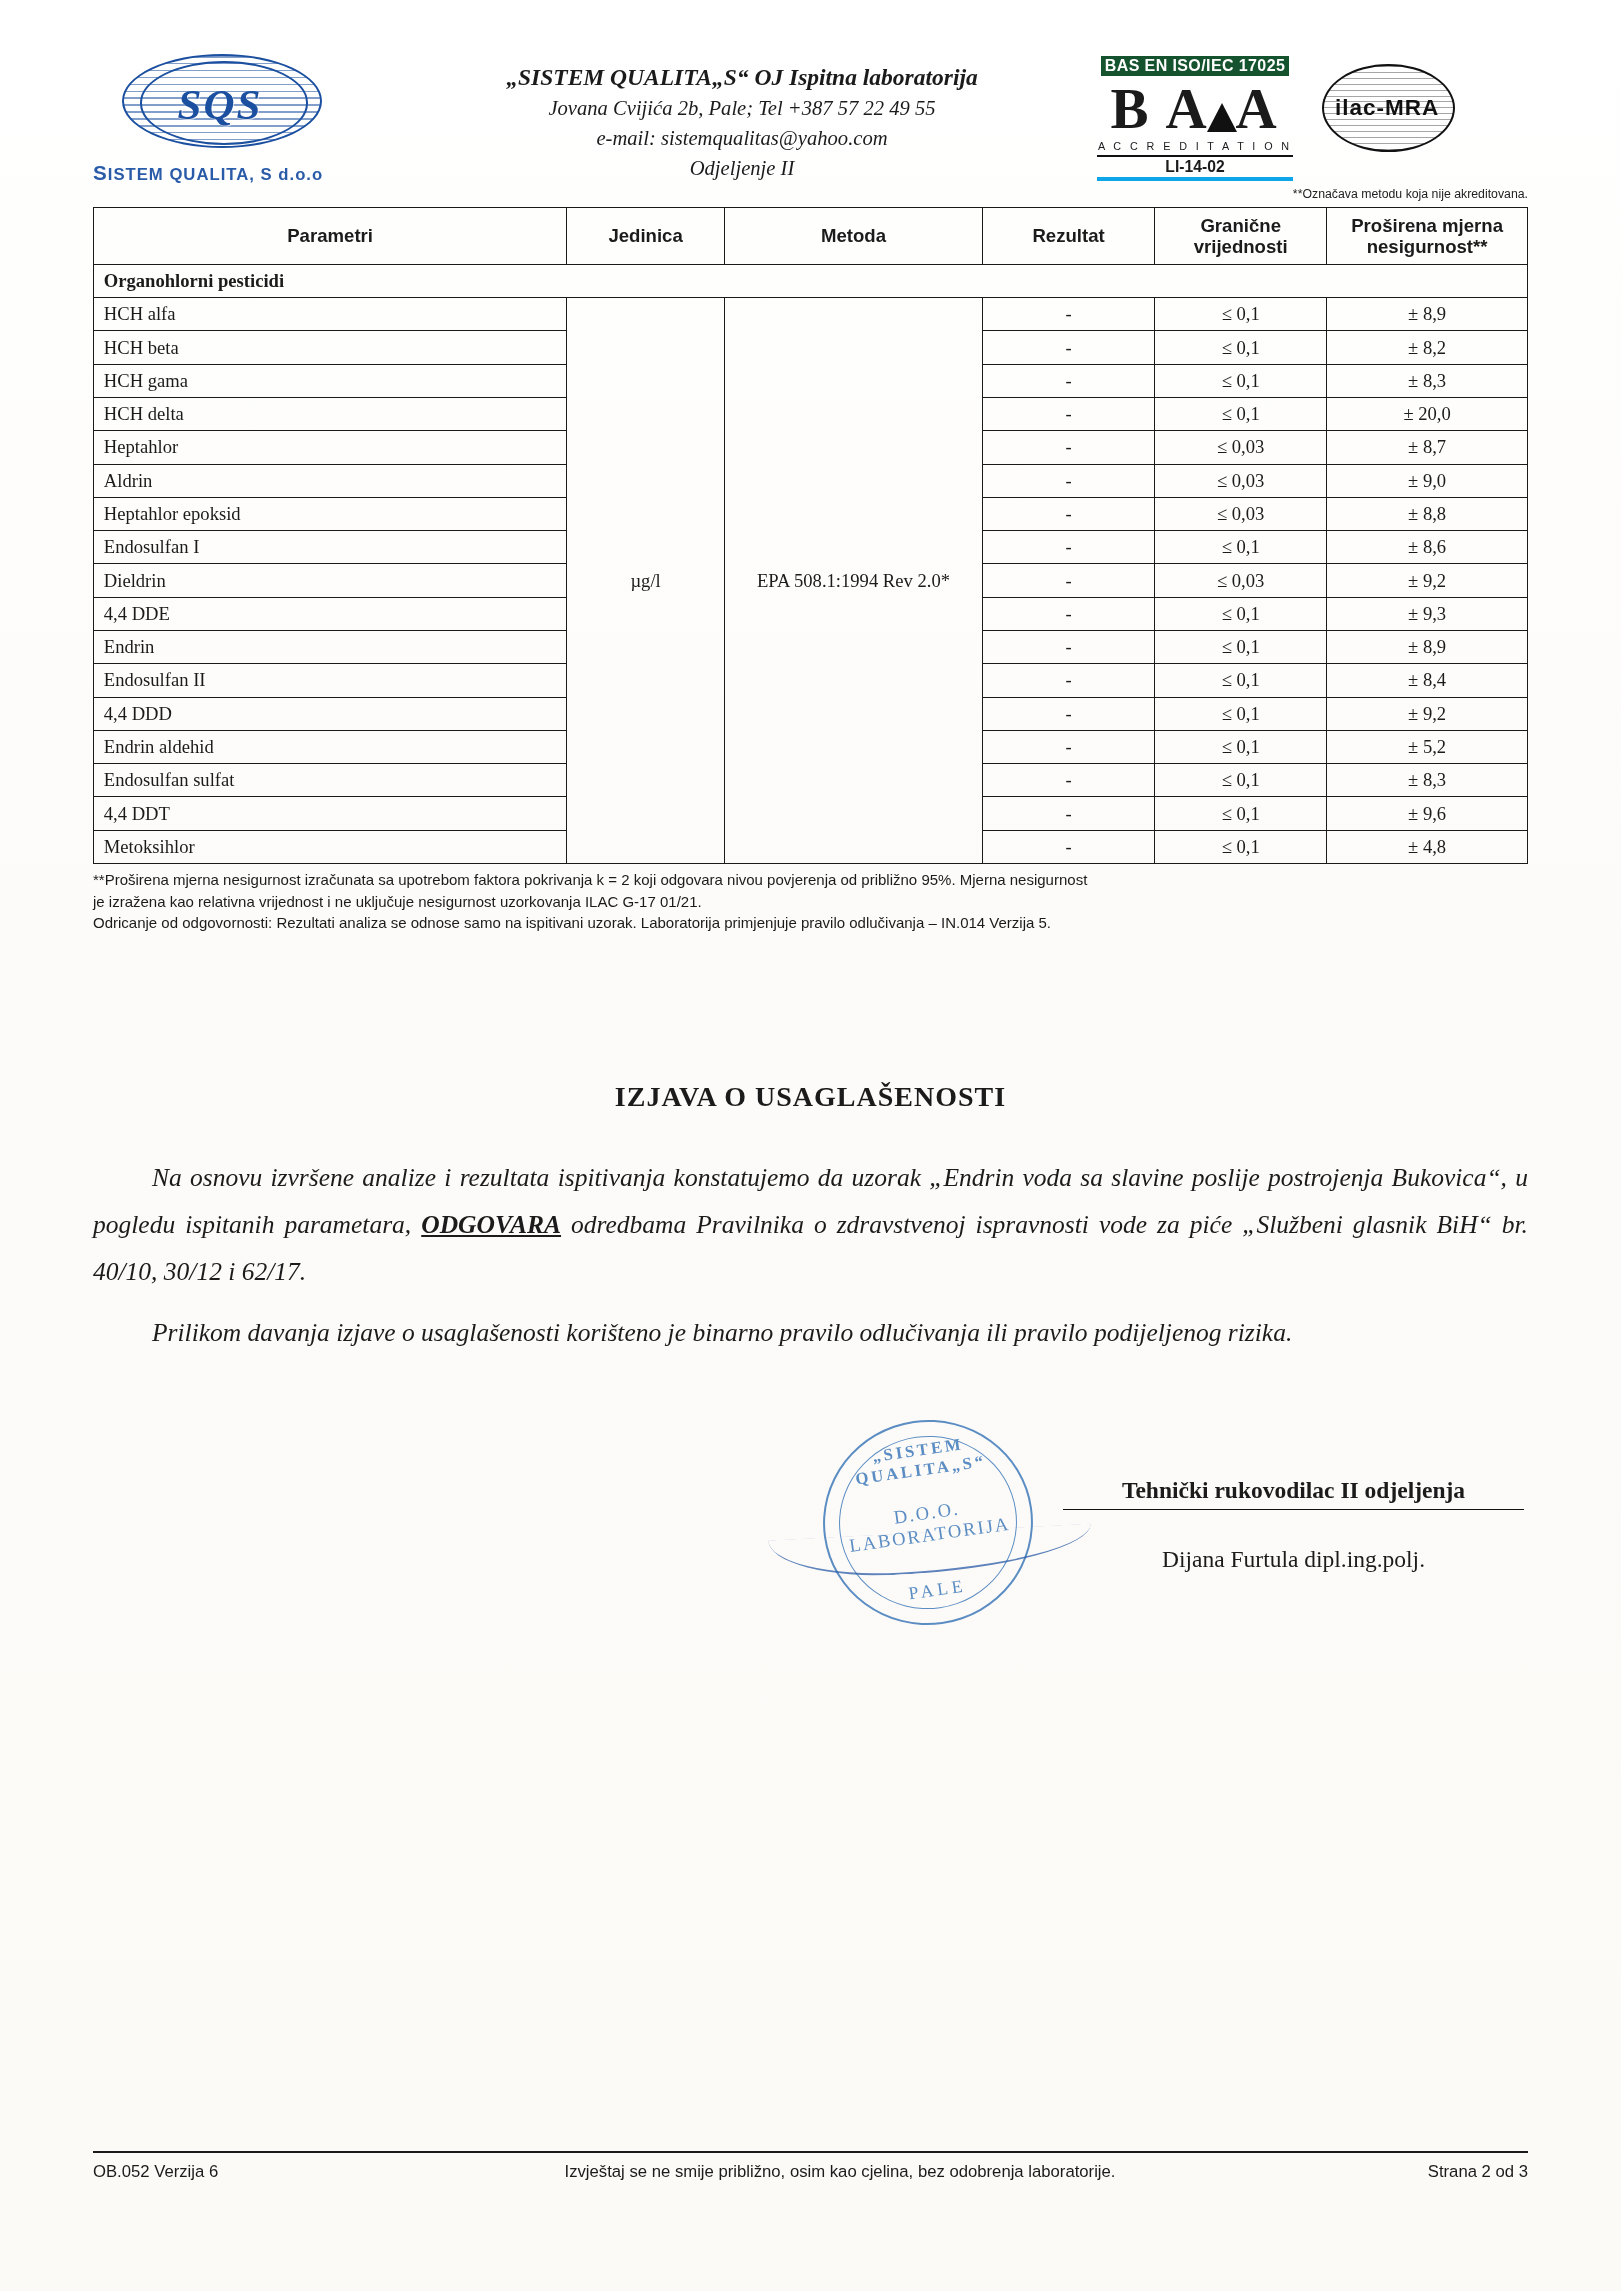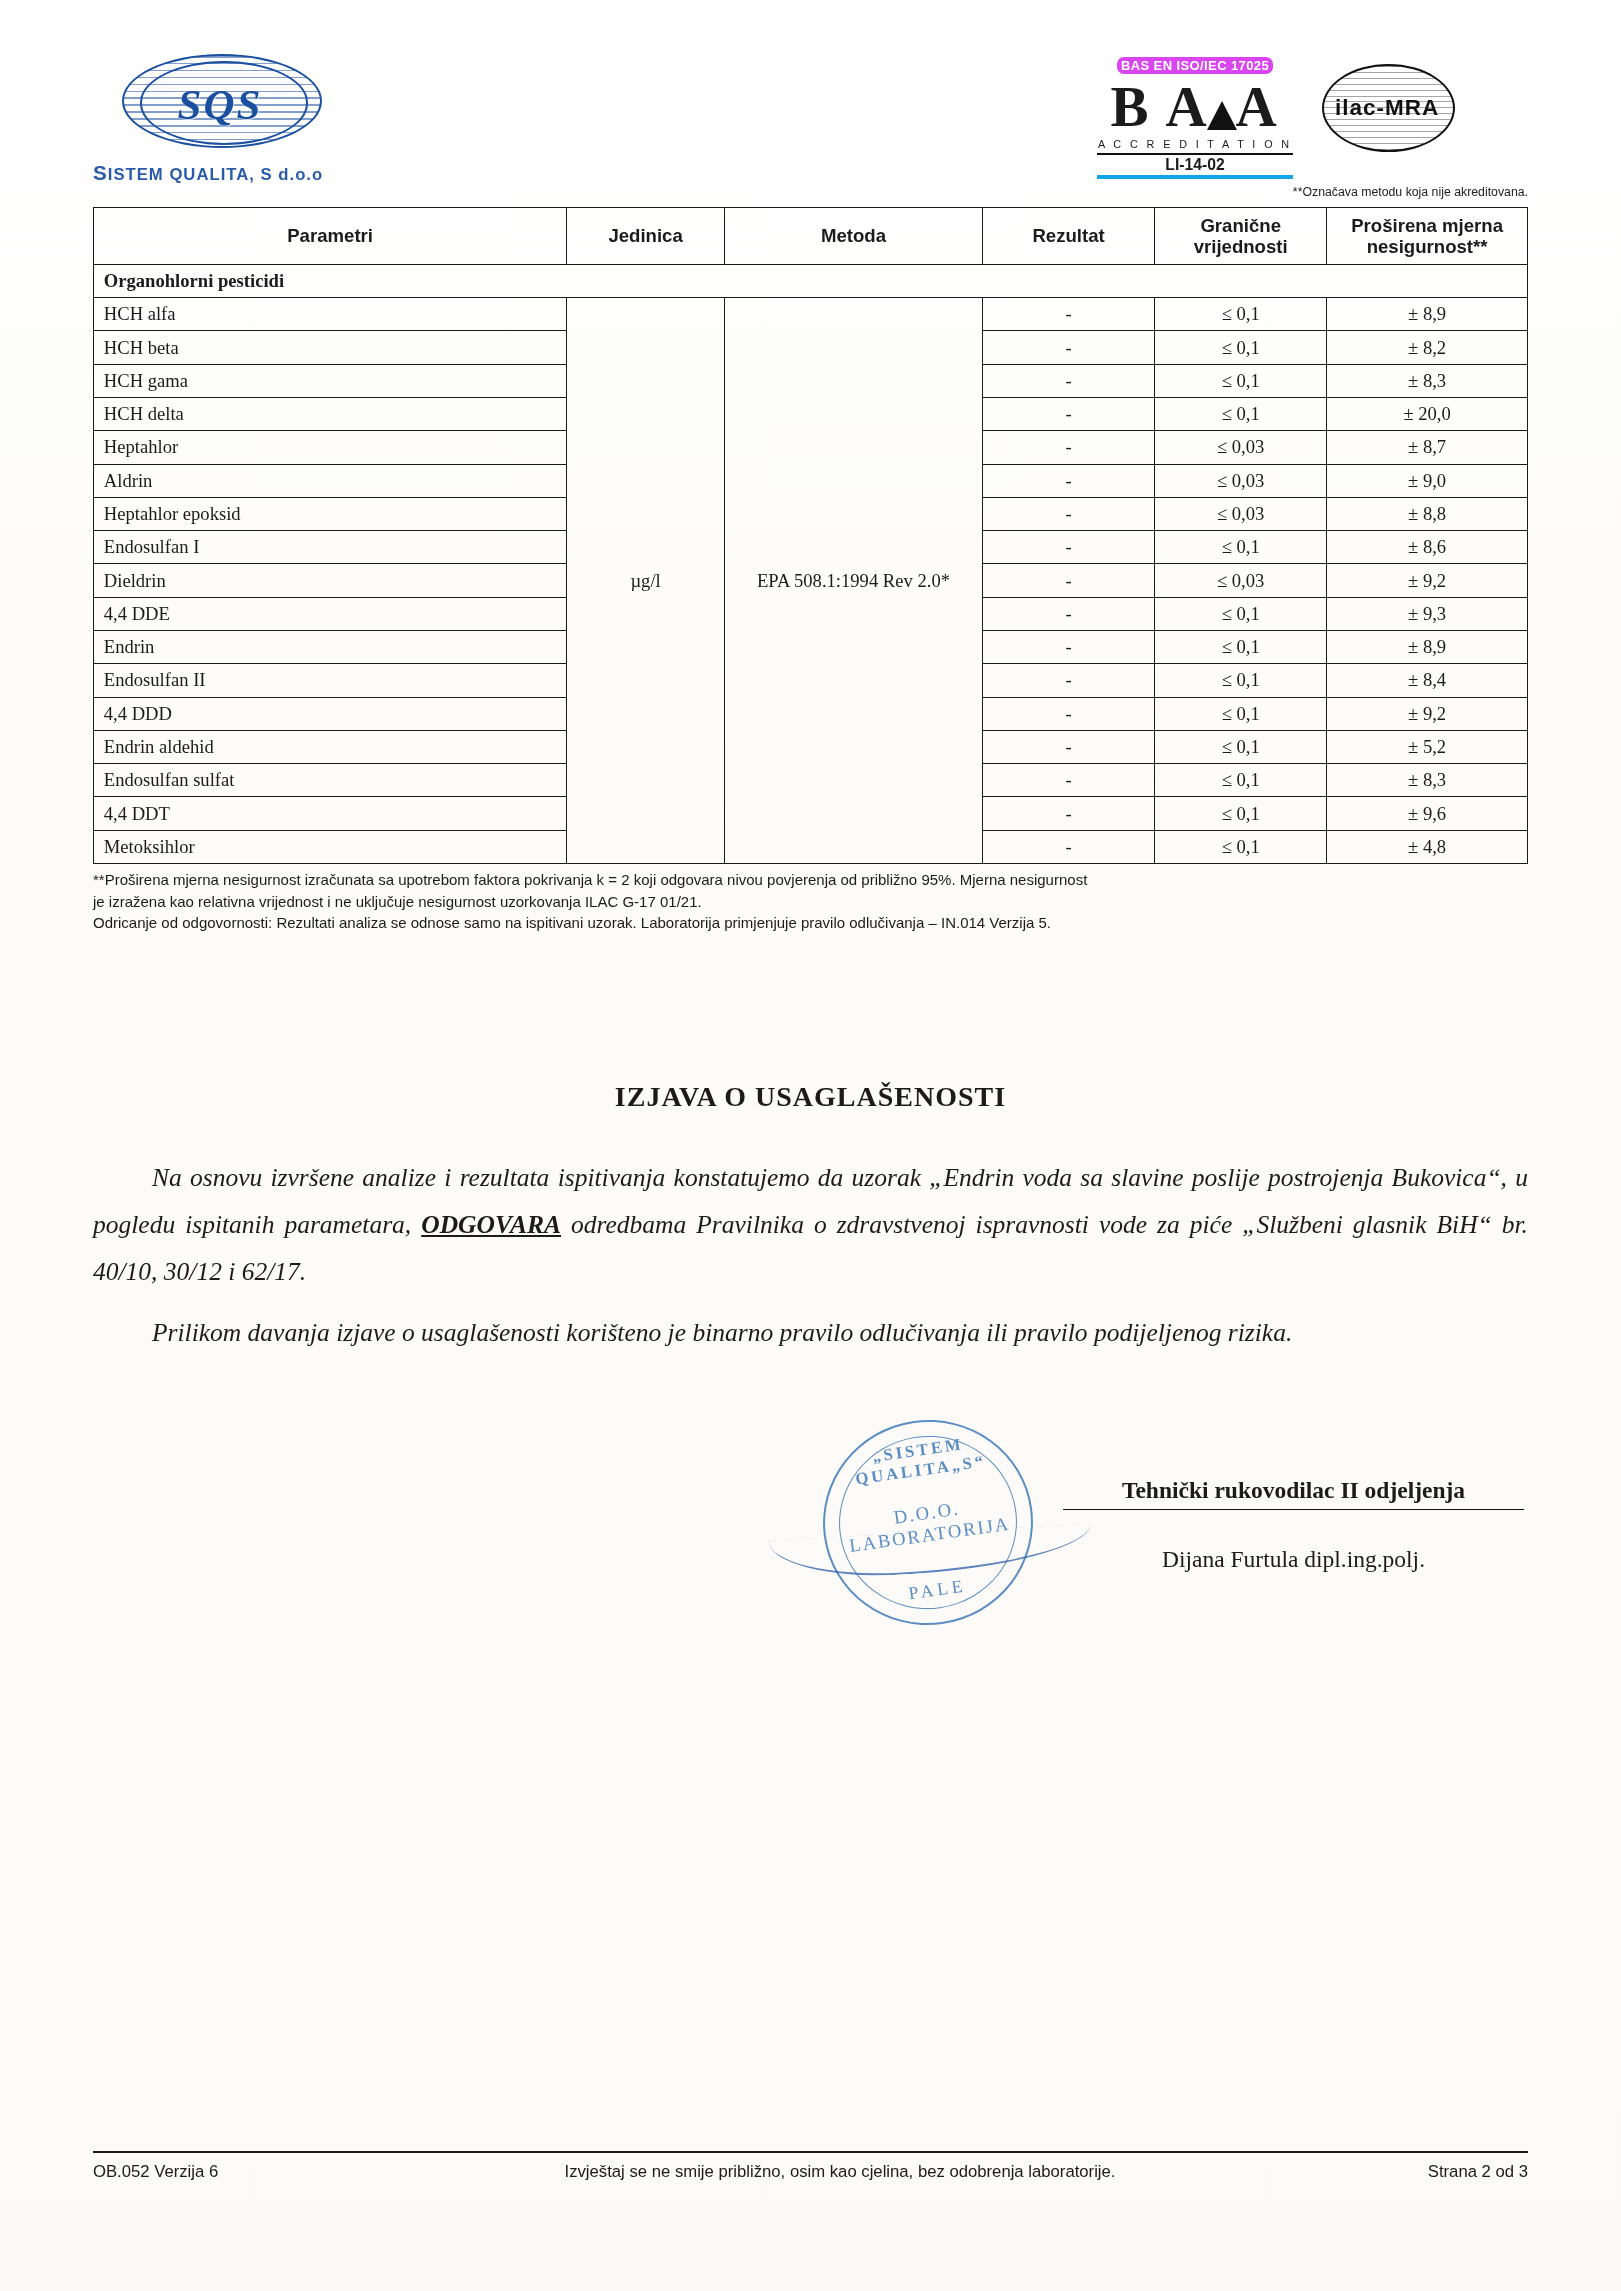--- a/index.html
+++ b/index.html
@@ -65,22 +65,22 @@
   .head-center .line1 .nm{font-style:italic;}
   .head-center .line2,.head-center .line3,.head-center .line4{font-size:20.6px;}
 
   .head-right{
     width:431px;display:flex;flex-direction:column;align-items:flex-start;
     padding-top:2px;
   }
   .accred-row{display:flex;align-items:flex-start;gap:21.6px;}
   .bata{width:196px;text-align:center;}
   .bata .bas{
-    font-family:"Liberation Sans",sans-serif;font-size:13px;font-weight:bold;
-    background:#d946ef;color:#fff;letter-spacing:0.4px;padding:1px 3.9px;display:inline-block;border-radius:7px;
+    font-family:"Liberation Sans",sans-serif;font-size:16px;font-weight:bold;
+    background:#14532d;color:#fff;letter-spacing:0.4px;padding:1px 3.9px;display:inline-block;
   }
   .bata .mark{
     font-family:"Liberation Serif",serif;font-size:57px;font-weight:bold;
     letter-spacing:2.9px;line-height:1;margin-top:3.9px;position:relative;display:inline-block;
   }
   .bata .mark .tri{
     display:inline-block;width:0;height:0;border-left:15.7px solid transparent;
     border-right:15.7px solid transparent;border-bottom:29px solid #111;
     transform:translateY(3.9px);margin:0 -2px;
   }
@@ -214,20 +214,28 @@
       <div class="logo-block">
         <div class="sqs-logo">
           <div class="sqs-oval"></div>
           <div class="sqs-text">SQS</div>
         </div>
         <div class="logo-caption">
           <span class="big">S</span><span>ISTEM QUALITA, S d.o.o</span>
         </div>
       </div>
 
+      <div class="head-center">
+        <div class="line1">
+          <span class="nm">„SISTEM QUALITA„S“</span><span> OJ Ispitna laboratorija</span>
+        </div>
+        <div class="line2">Jovana Cvijića 2b, Pale; Tel +387 57 22 49 55</div>
+        <div class="line3">e-mail: sistemqualitas@yahoo.com</div>
+        <div class="line4">Odjeljenje II</div>
+      </div>
 
       <div class="head-right">
         <div class="accred-row">
           <div class="bata">
             <div class="bas">BAS EN ISO/IEC 17025</div>
             <div class="mark">B A<span class="tri"></span>A</div>
             <div class="acc">A C C R E D I T A T I O N</div>
             <div class="li">LI-14-02</div>
           </div>
           <div class="ilac">

